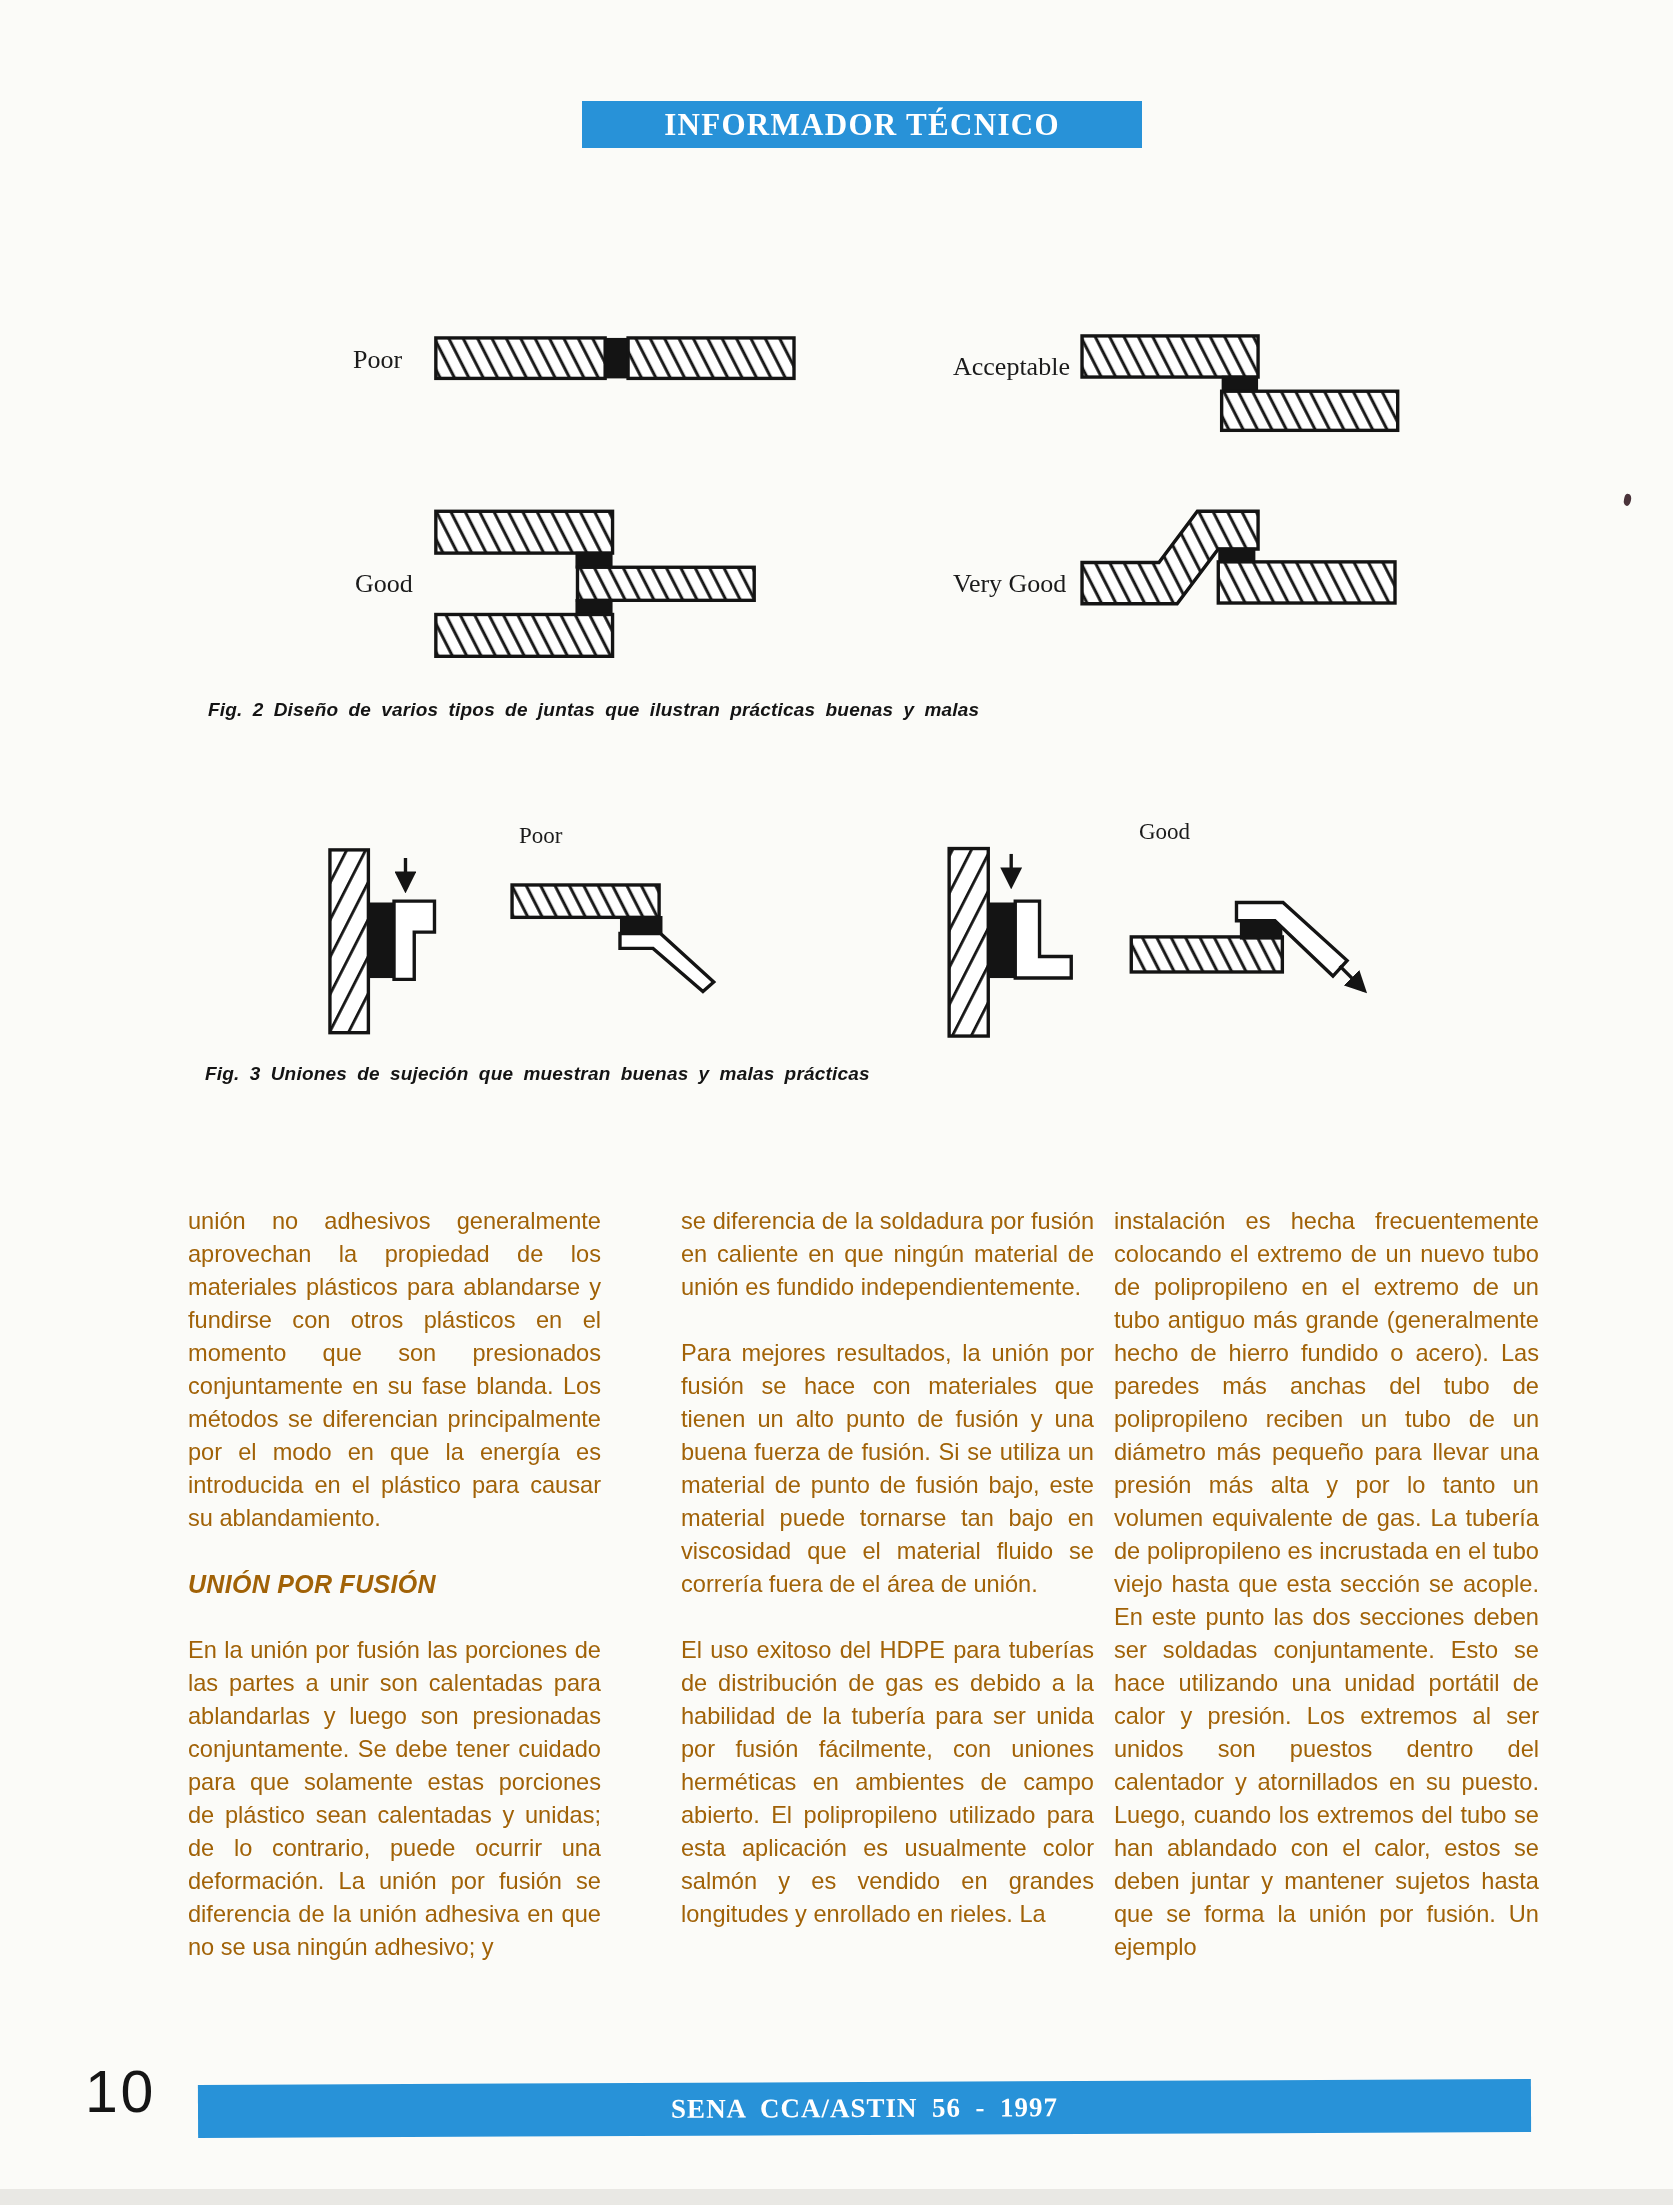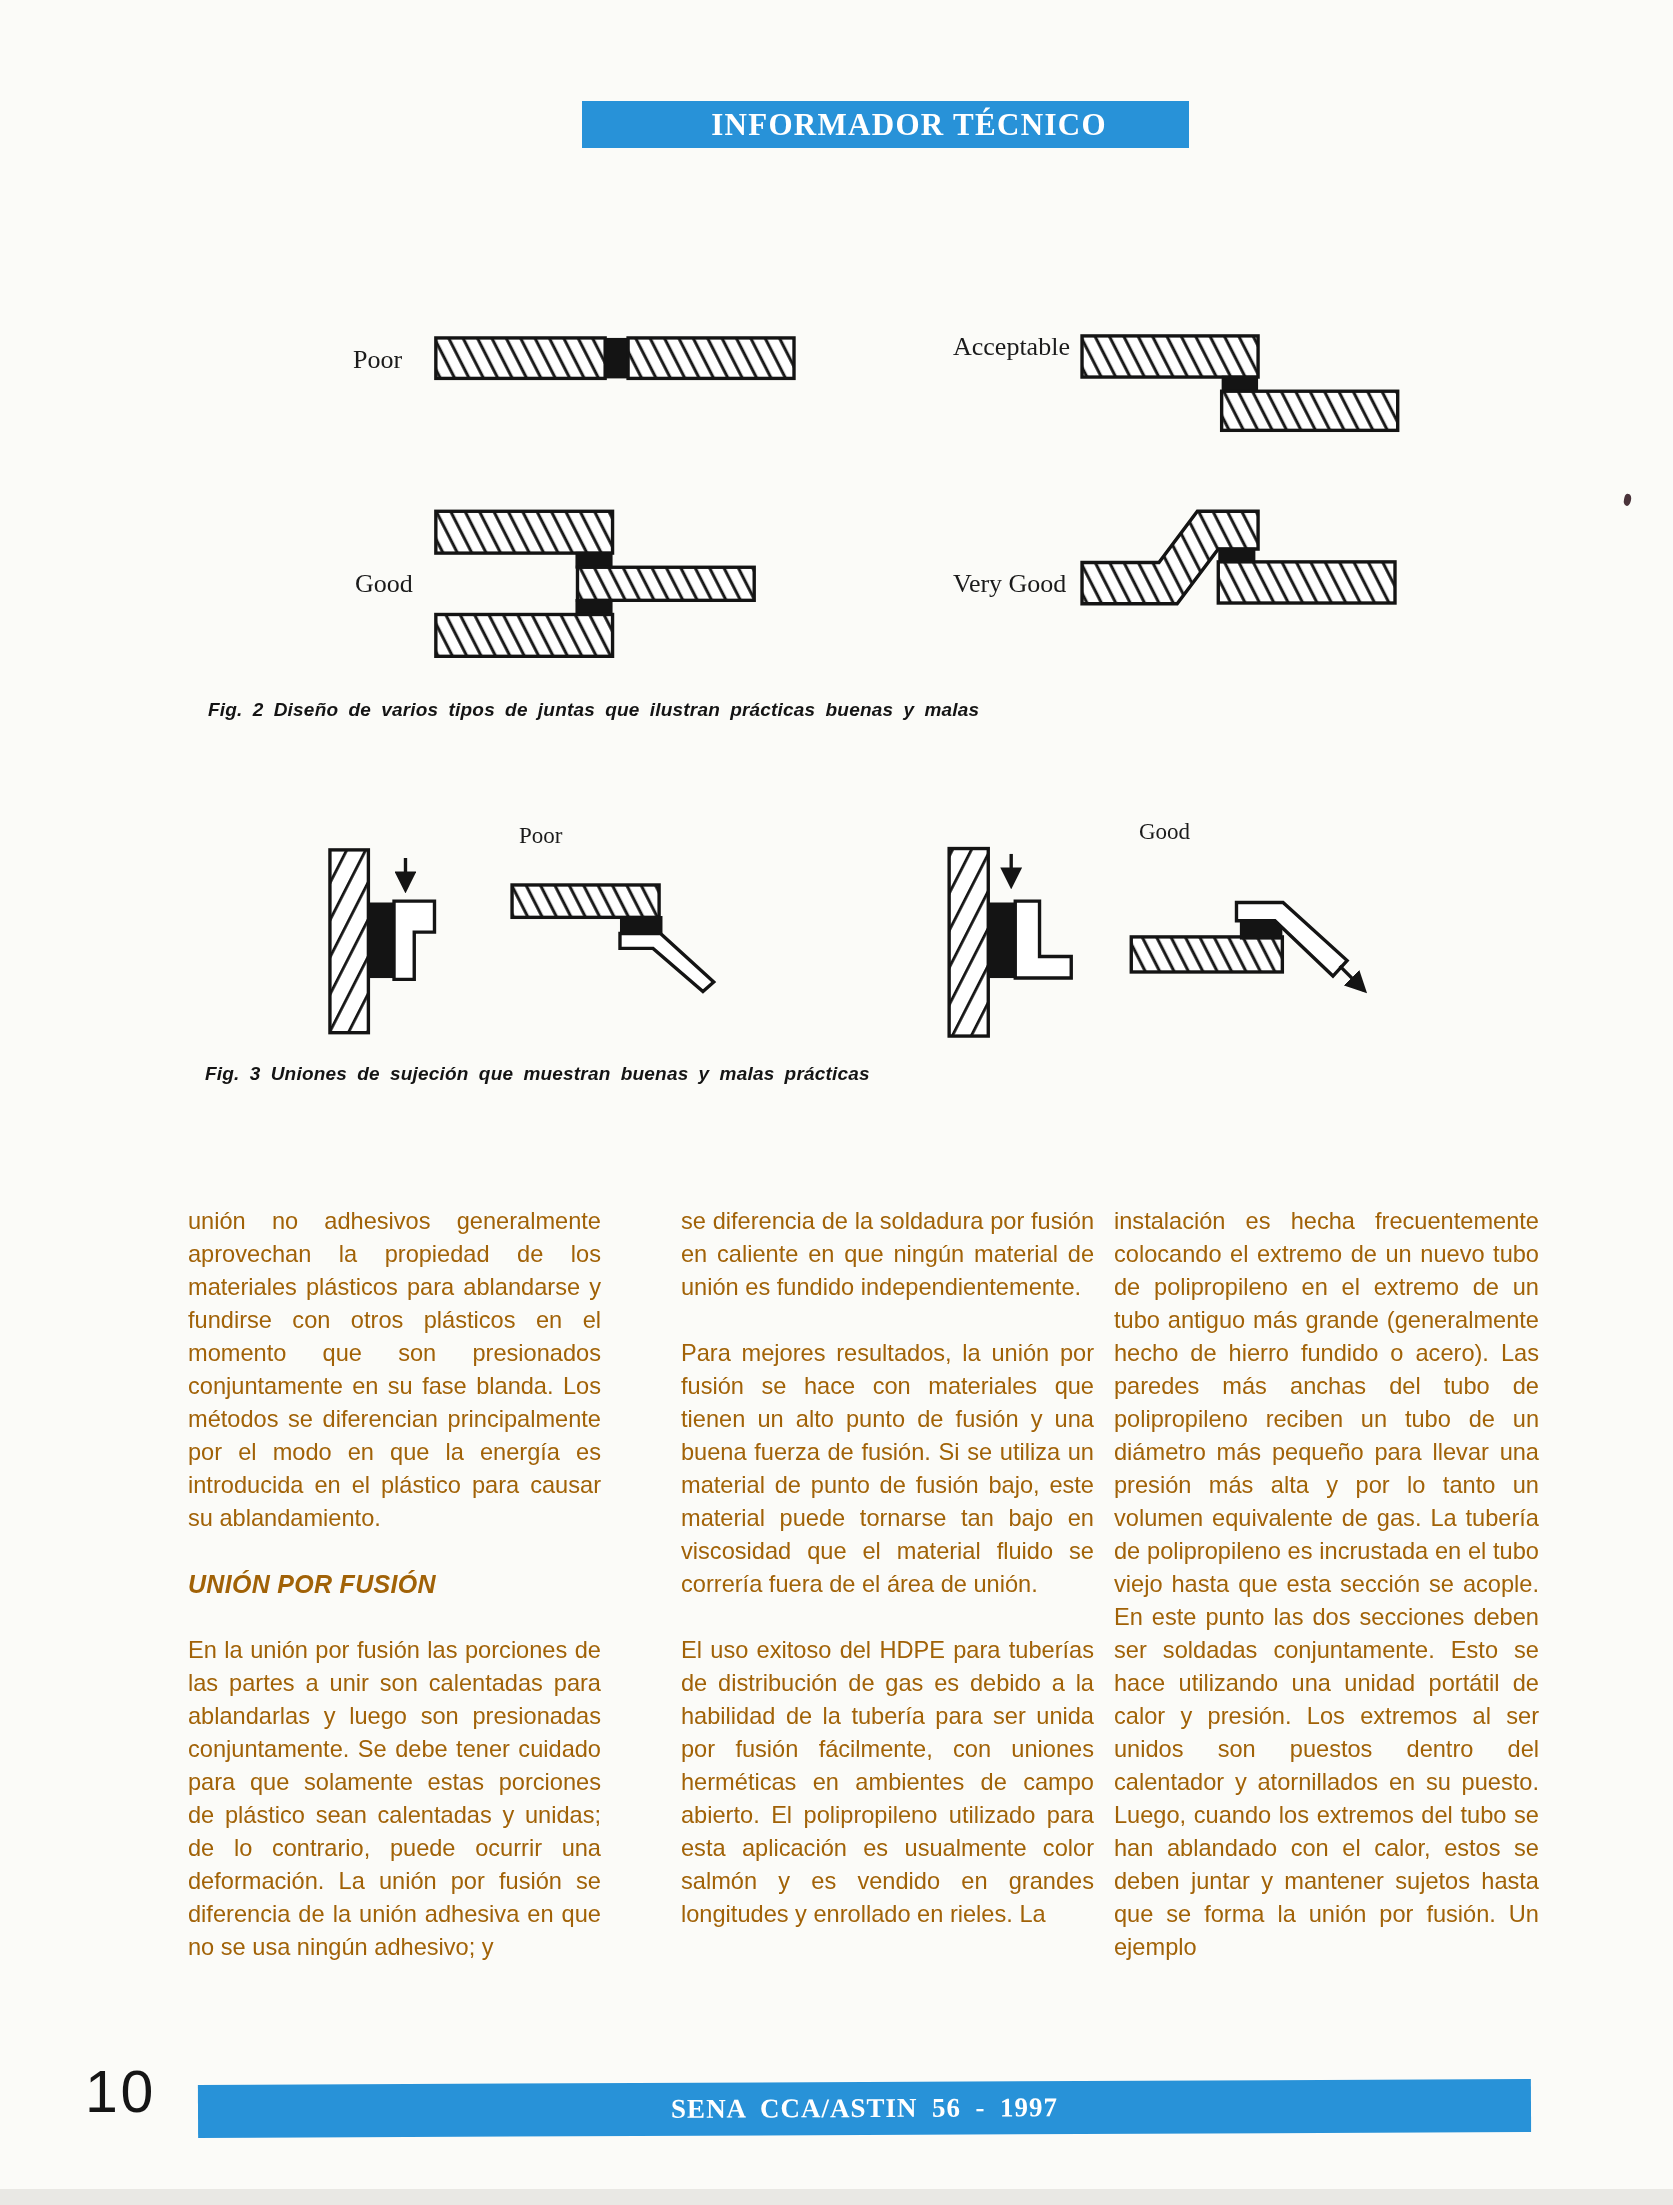--- a/index.html
+++ b/index.html
@@ -6,21 +6,21 @@
   .page {
     position:relative; width:1673px; height:2205px;
     background:var(--paper,#fbfbf8); overflow:hidden;
     font-family:"Liberation Sans", sans-serif; color:var(--ink,#171717);
   }
   .banner {
     position:absolute; background:var(--accent,#2892d8); color:#fff;
     display:flex; align-items:center; justify-content:center;
     font-family:"Liberation Serif", serif; font-weight:bold;
   }
-  #header-banner { left:582px; top:101px; width:560px; height:47px; font-size:31px; letter-spacing:1.3px;padding-left:47px; }
+  #header-banner { left:582px; top:101px; width:560px; height:47px; font-size:31px; letter-spacing:1.3px; }
   #footer-bar   { left:198px; top:2082px; width:1333px; height:53px; font-size:27px; letter-spacing:1px; transform:rotate(-0.25deg); }
   #footer-bar .ft { word-spacing:6.7px; }
   .artwork { position:absolute; left:0; top:0; }
   .fig-label {
     position:absolute; font-family:"Liberation Serif", serif; color:#1b1b1b;
     font-size:26px; white-space:nowrap;
   }
   .fig-label.small { font-size:23px; }
   .caption {
     position:absolute; font-weight:bold; font-style:italic;
@@ -120,21 +120,21 @@
 
     <g>
       <rect x="1677" y="1389" width="224" height="52" fill="url(#hb)" stroke="#141414" stroke-width="5"></rect>
       <rect x="1838" y="1365" width="63" height="28" fill="#141414"></rect>
       <polygon points="1833,1338 1902,1338 1997,1424 1976,1447 1890,1365 1833,1365" fill="#ffffff" stroke="#141414" stroke-width="5"></polygon>
       <line x1="1986" y1="1432" x2="2022" y2="1468" stroke="#141414" stroke-width="5" marker-end="url(#ah)"></line>
     </g>
   </svg>
 
   <span class="fig-label" style="left:353px; top:345px;">Poor</span>
-  <span class="fig-label" style="left:953px; top:332px;">Acceptable</span>
+  <span class="fig-label" style="left:953px; top:352px;">Acceptable</span>
   <span class="fig-label" style="left:355px; top:569px;">Good</span>
   <span class="fig-label" style="left:953px; top:569px;">Very Good</span>
   <span class="fig-label small" style="left:519px; top:823px;">Poor</span>
   <span class="fig-label small" style="left:1139px; top:819px;">Good</span>
 
   <div class="caption" style="left:208px; top:699px;">Fig. 2 Diseño de varios tipos de juntas que ilustran prácticas buenas y malas</div>
   <div class="caption" style="left:205px; top:1063px;">Fig. 3 Uniones de sujeción que muestran buenas y malas prácticas</div>
 
   <div class="col" style="left:188px; top:1205px; width:413px;">
     <p>unión no adhesivos generalmente aprovechan la propiedad de los materiales plásticos para ablandarse y fundirse con otros plásticos en el momento que son presionados conjuntamente en su fase blanda. Los métodos se diferencian principalmente por el modo en que la energía es introducida en el plástico para causar su ablandamiento.</p>

